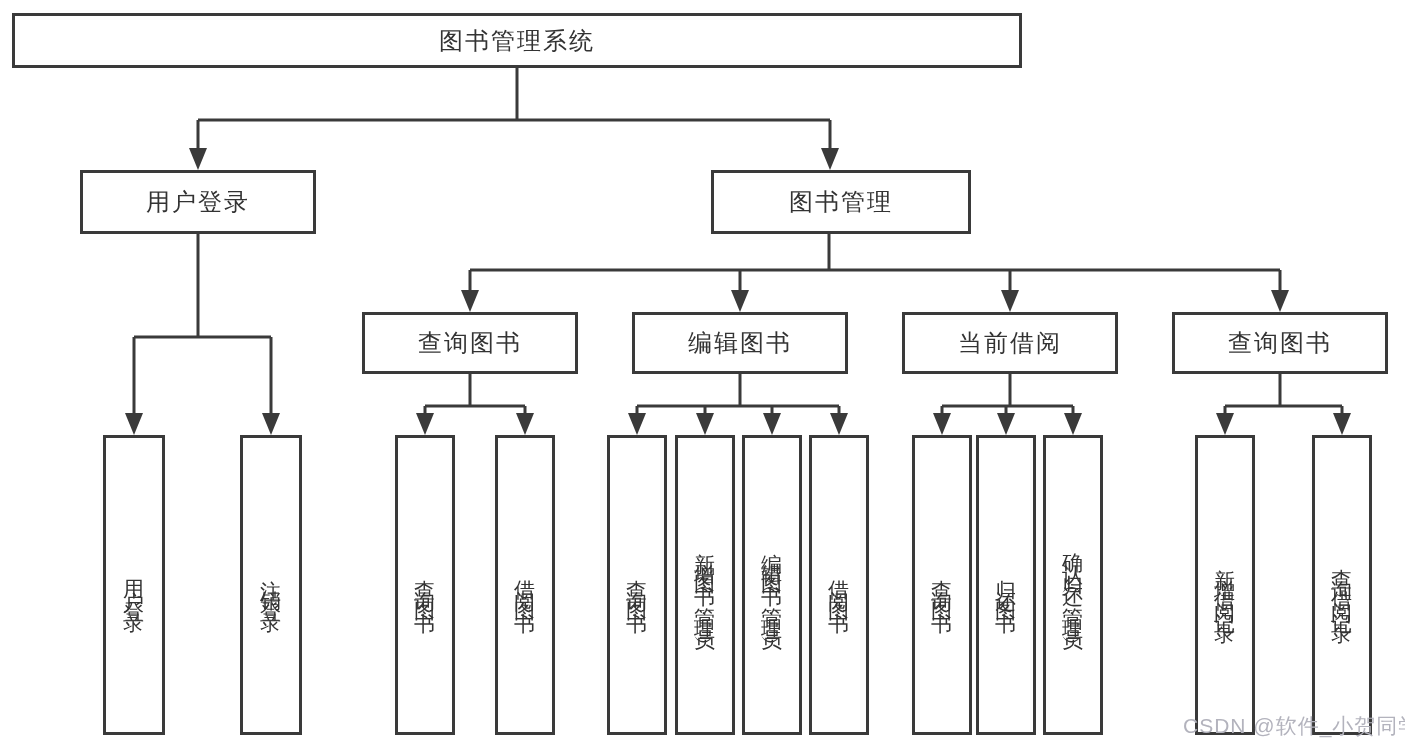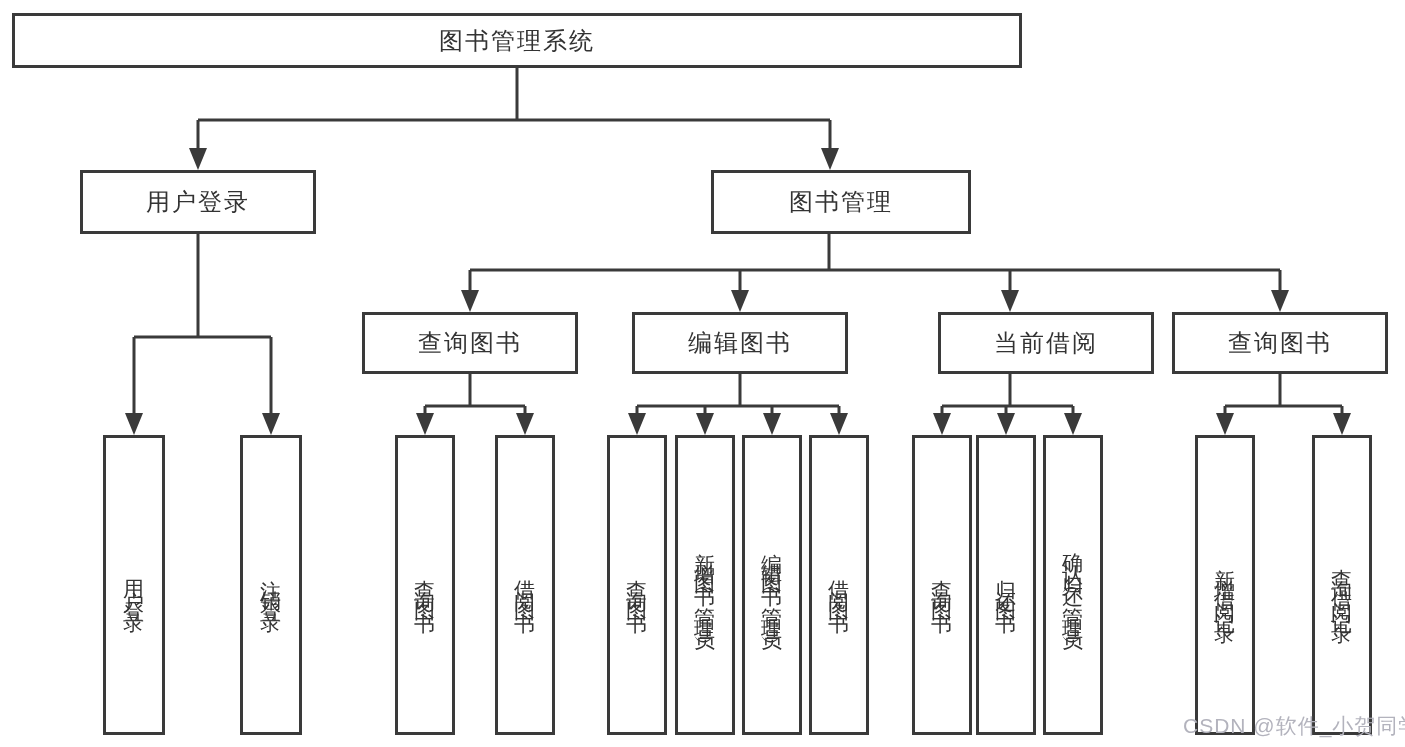--- a/index.html
+++ b/index.html
@@ -101,21 +101,21 @@
   <div class="node" style="left:711px;top:170px;width:260px;height:64px;">
     <span>图书管理</span>
   </div>
 
   <div class="node" style="left:362px;top:312px;width:216px;height:62px;">
     <span>查询图书</span>
   </div>
   <div class="node" style="left:632px;top:312px;width:216px;height:62px;">
     <span>编辑图书</span>
   </div>
-  <div class="node" style="left:902px;top:312px;width:216px;height:62px;margin-left:36px;">
+  <div class="node" style="left:902px;top:312px;width:216px;height:62px;">
     <span>当前借阅</span>
   </div>
   <div class="node" style="left:1172px;top:312px;width:216px;height:62px;">
     <span>查询图书</span>
   </div>
 
   <div class="node leaf" style="left:103px;top:435px;width:62px;height:300px;">
     <span class="v">用户登录</span>
   </div>
   <div class="node leaf" style="left:240px;top:435px;width:62px;height:300px;">

